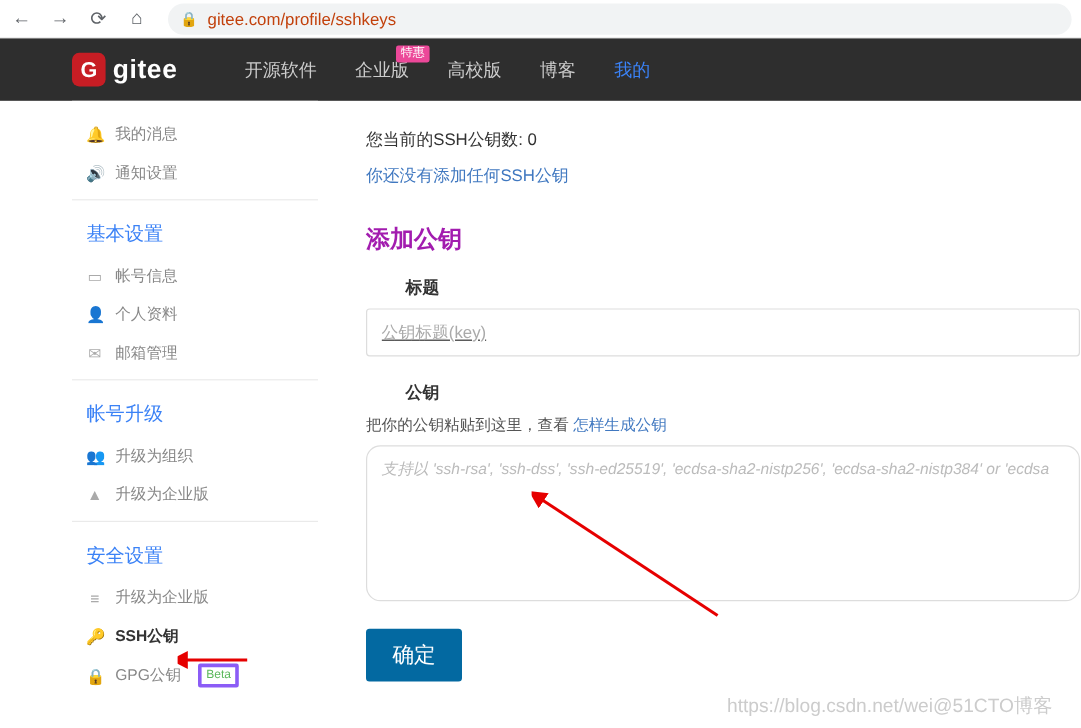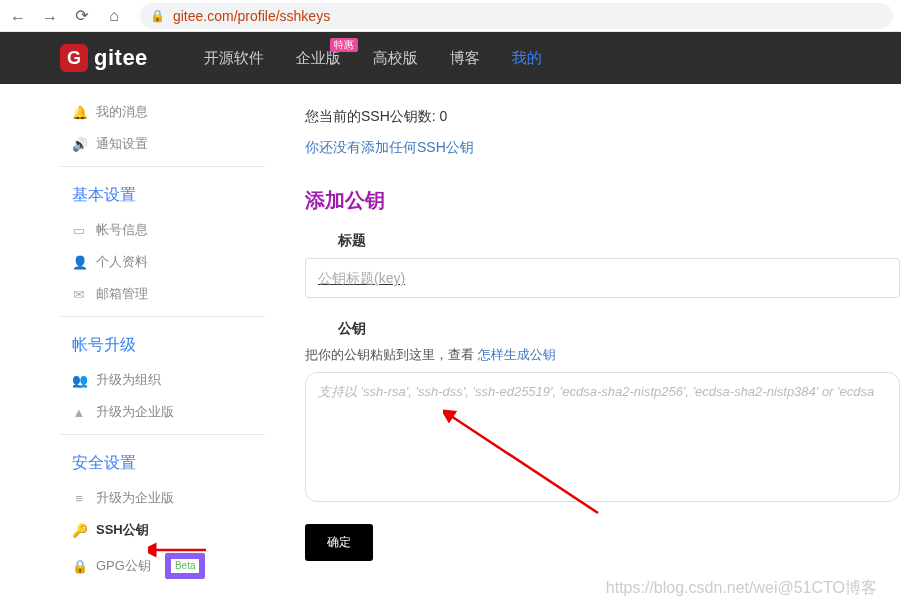--- a/index.html
+++ b/index.html
@@ -20,38 +20,38 @@
     .nav-badge { position: absolute; top: 6px; right: -1px; background: #ec4899; color: #fff; font-size: 10px; padding: 0 4px; border-radius: 2px; line-height: 14px; }
     
     .page-container { display: flex; padding: 0 0 0 60px; }
     .sidebar { width: 205px; background: #fff; }
     .sidebar-group { border-bottom: 1px solid #eaeaea; padding: 12px 0 6px 0; }
     .sidebar-group-title { font-size: 16px; color: #3b82f6; font-weight: 500; padding: 6px 12px 8px 12px; }
     .sidebar-item { display: flex; align-items: center; gap: 10px; padding: 7px 12px; color: #888; font-size: 13px; cursor: pointer; }
     .sidebar-item .si-icon { width: 14px; text-align: center; color: #aaa; font-size: 13px; }
     .sidebar-item.active { color: #333; font-weight: bold; }
     .sidebar-item.active .si-icon { color: #333; }
-    .beta-badge { display: inline-block; border: 6px solid #8b5cf6; color: #5cb85c; font-size: 10px; padding: 0 4px; border-radius: 2px; margin-left: 4px; line-height: 14px; }
+    .beta-badge { display: inline-block; border: 3px solid #8b5cf6; color: #5cb85c; font-size: 10px; padding: 0 4px; border-radius: 2px; margin-left: 4px; line-height: 14px; }
     
     .main { flex: 1; padding: 24px 0 0 40px; }
     .ssh-count { font-size: 14px; color: #333; margin-bottom: 12px; }
     .no-keys-link { color: #4078c0; font-size: 14px; cursor: pointer; }
     
     .section-title { font-size: 20px; font-weight: bold; color: #a21caf; margin: 30px 0 18px 0; }
     .field-label { font-size: 14px; font-weight: bold; color: #333; margin-bottom: 8px; margin-left: 33px; }
     .title-input { width: 100%; max-width: 595px; height: 40px; border: 1px solid #ddd; border-radius: 3px; padding: 0 12px; font-size: 14px; color: #333; text-decoration: underline; }
     .title-input::placeholder { color: #aaa; }
     
     .pubkey-section { margin-top: 22px; }
     .pubkey-hint { font-size: 13px; color: #555; margin: 6px 0 8px 0; }
     .pubkey-hint a { color: #4078c0; text-decoration: none; cursor: pointer; }
     .pubkey-textarea { width: 100%; max-width: 595px; height: 130px; border: 1px solid #ddd; border-radius: 12px; padding: 10px 12px; font-size: 13px; color: #333; resize: none; font-family: inherit; font-style: italic; }
     .pubkey-textarea::placeholder { color: #bbb; }
     
-    .submit-btn { margin-top: 18px; background: #000000; color: #fff; border: none; padding: 10px 22px; font-size: 12px; border-radius: 3px; cursor: pointer; }
+    .submit-btn { margin-top: 18px; background: #0369a1; color: #fff; border: none; padding: 10px 22px; font-size: 18px; border-radius: 3px; cursor: pointer; }
     
     .watermark { position: absolute; bottom: 8px; right: 24px; color: #ccc; font-size: 16px; pointer-events: none; }
     
     
     .arrow { position: absolute; pointer-events: none; }
     .arrow svg { display: block; }
   </style>
 </head>
 <body>
 

